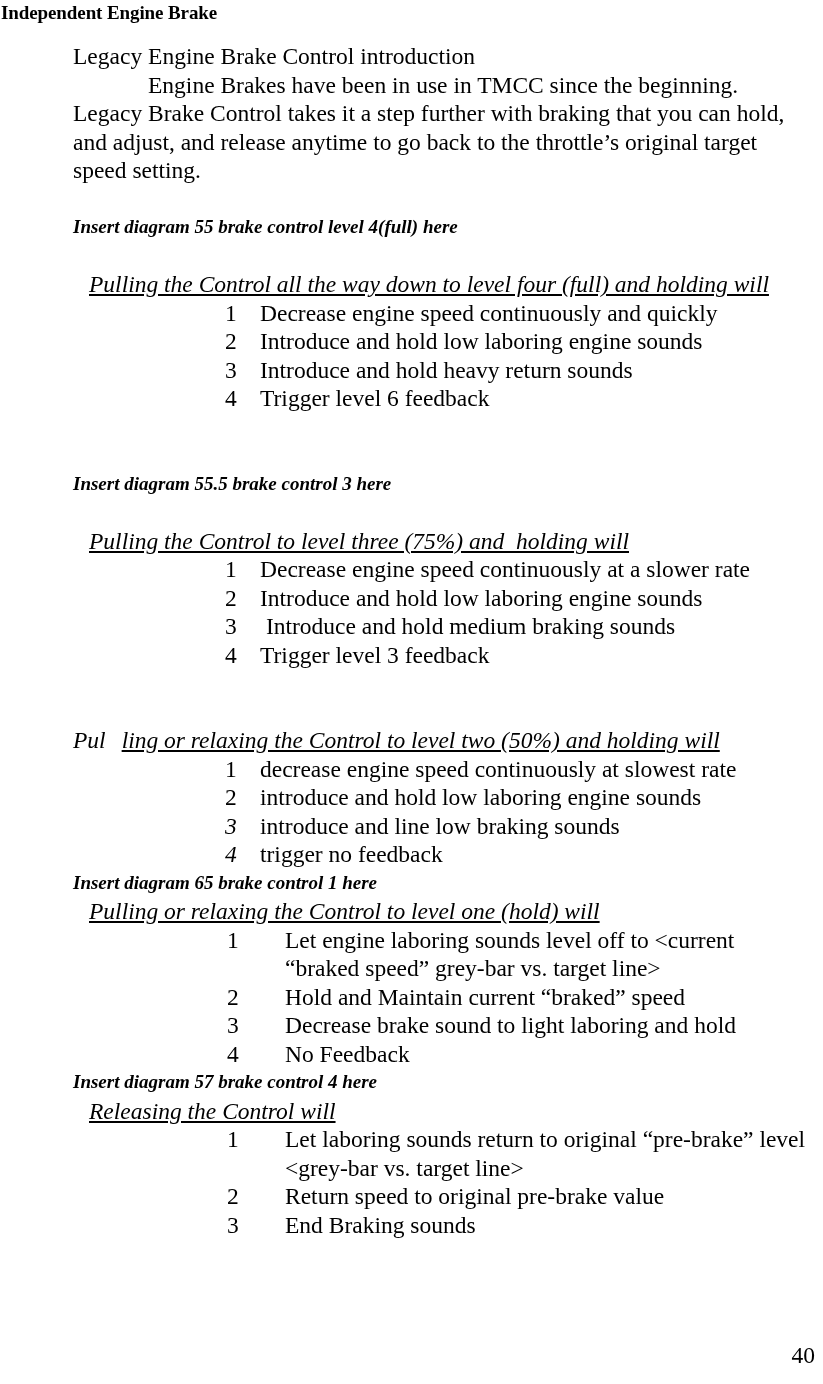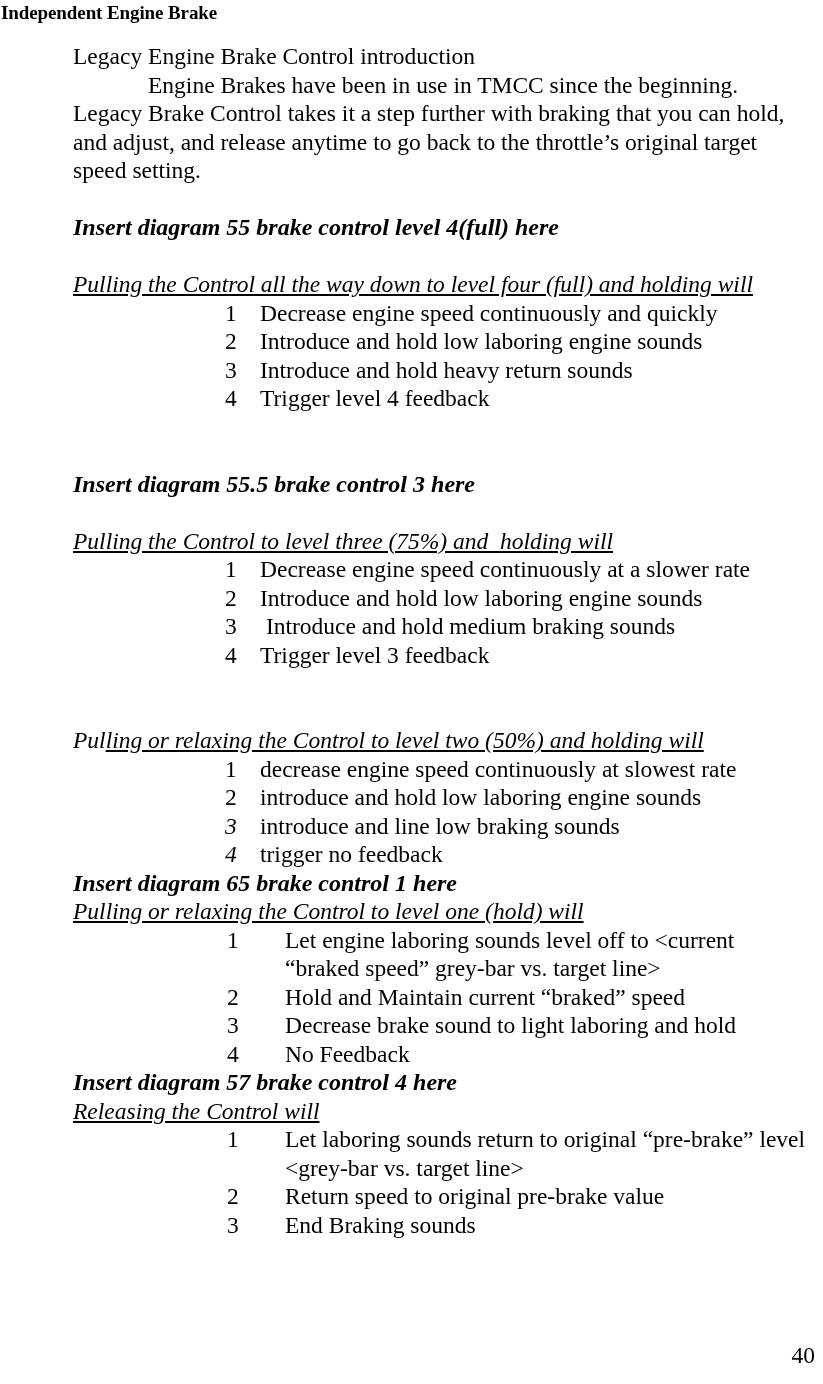--- a/index.html
+++ b/index.html
@@ -55,35 +55,35 @@
     height: 28.5px;
   }
   .spacer-half {
     height: 20px;
   }
 
   
   .sec-head {
     font-weight: bold;
     font-style: italic;
-    font-size: 24px;
+    font-size: 19px;
     line-height: 28.5px;
     margin: 0;
     white-space: pre;
   }
 
   
   .lead-in {
     font-style: italic;
     font-size: 23.5px;
     line-height: 28.5px;
     margin: 0;
     white-space: pre;
   }
-  .lead-in .u { text-decoration: underline; }
+  .lead-in .u { text-decoration: underline; margin-left: 16px; }
   .lead-in .nu { text-decoration: none; }
 
   
   .num-list {
     list-style: none;
     margin: 0;
     padding: 0;
     font-size: 23.5px;
     line-height: 28.5px;
   }
@@ -149,21 +149,21 @@
       <li>
           <span class="num">2</span>
           <span class="txt">Introduce and hold low laboring engine sounds</span>
         </li>
       <li>
           <span class="num">3</span>
           <span class="txt">Introduce and hold heavy return sounds</span>
         </li>
       <li>
           <span class="num">4</span>
-          <span class="txt">Trigger level 4 feedback</span>
+          <span class="txt">Trigger level 6 feedback</span>
         </li>
     </ul>
 
     <div class="spacer-line"></div>
     <div class="spacer-line"></div>
 
     <p class="sec-head">Insert diagram 55.5 brake control 3 here</p>
     <div class="spacer-line"></div>
     <p class="lead-in"><span class="nu"></span><span class="u">Pulling the Control to level three (75%) and  holding will</span></p>
     <ul class="num-list gap-narrow">

